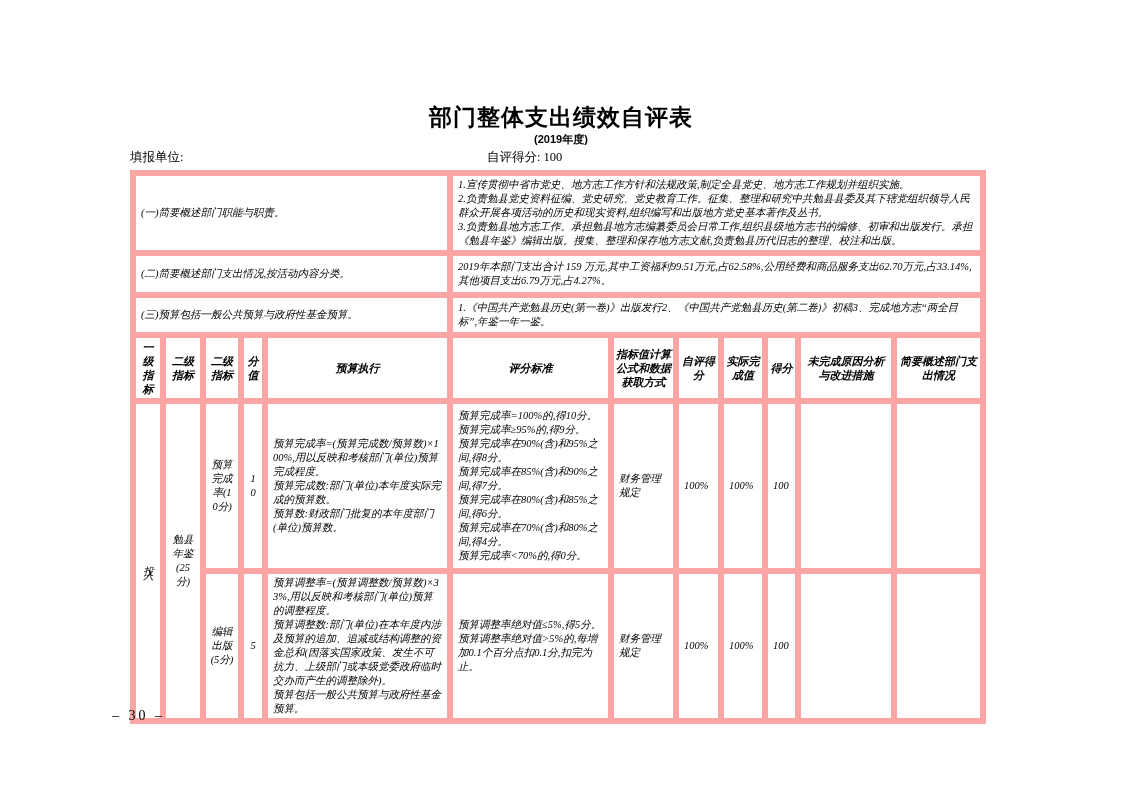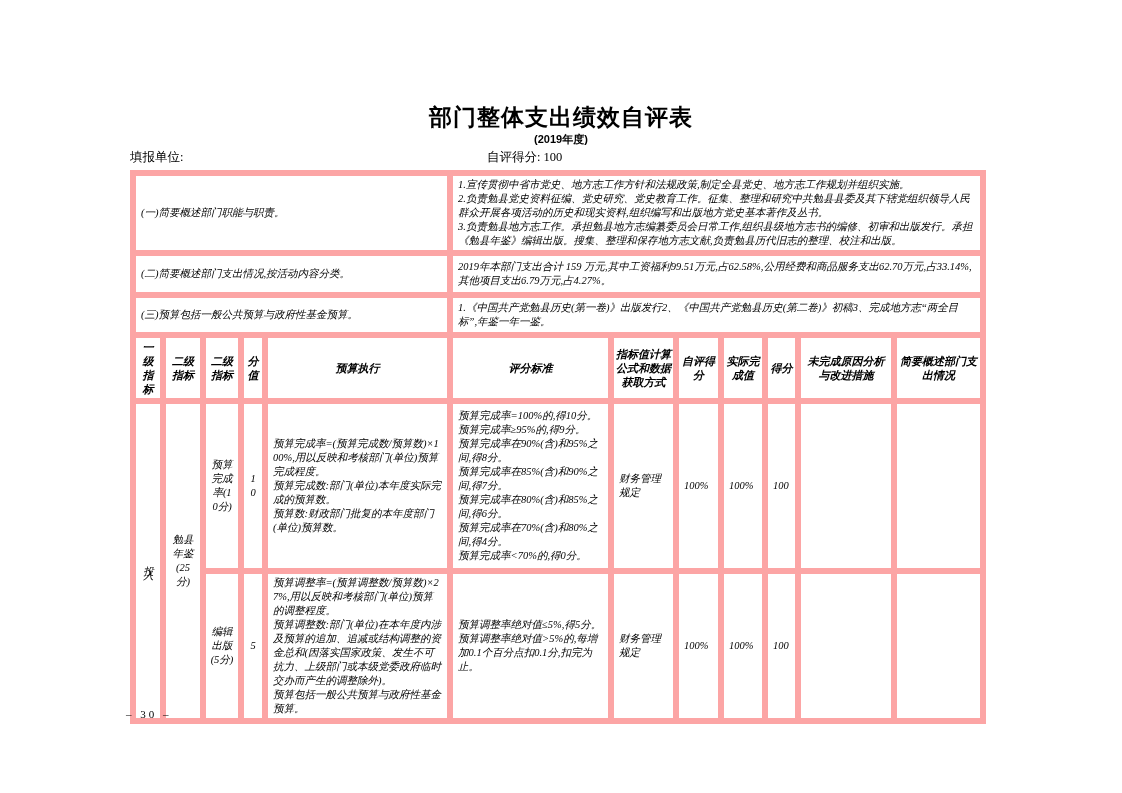--- a/index.html
+++ b/index.html
@@ -61,22 +61,22 @@
   td.ml{white-space:pre-line;}
   td.ctr{text-align:center;padding:2px 4px;}
   td.num{text-align:left;padding-right:3px;}
   .vert{
     display:inline-block;
     writing-mode:vertical-rl;
     text-orientation:upright;
     letter-spacing:3px;
   }
   .pageno{
-    position:absolute;top:708px;left:126px;
-    font-size:11px;letter-spacing:3px;text-align:right;
+    position:absolute;top:708px;left:112px;
+    font-size:14px;letter-spacing:3px;text-align:right;
   }
 </style>
 </head>
 <body>
 
 <div class="page">
 
   <div class="title">部门整体支出绩效自评表</div>
   <div class="subtitle">(2019年度)</div>
 
@@ -156,21 +156,21 @@
       <td class="num">100%</td>
       <td class="num">100%</td>
       <td class="num">100</td>
       <td></td>
       <td></td>
     </tr>
 
     <tr class="r-d2">
       <td class="ctr">编辑出版(5分)</td>
       <td class="ctr">5</td>
-      <td class="ml">预算调整率=(预算调整数/预算数)×27%,用以反映和考核部门(单位)预算的调整程度。
+      <td class="ml">预算调整率=(预算调整数/预算数)×33%,用以反映和考核部门(单位)预算的调整程度。
 预算调整数:部门(单位)在本年度内涉及预算的追加、追减或结构调整的资金总和(因落实国家政策、发生不可抗力、上级部门或本级党委政府临时交办而产生的调整除外)。
 预算包括一般公共预算与政府性基金预算。</td>
       <td class="ml">预算调整率绝对值≤5%,得5分。
 预算调整率绝对值&gt;5%的,每增加0.1个百分点扣0.1分,扣完为止。</td>
       <td>财务管理规定</td>
       <td class="num">100%</td>
       <td class="num">100%</td>
       <td class="num">100</td>
       <td></td>
       <td></td>

